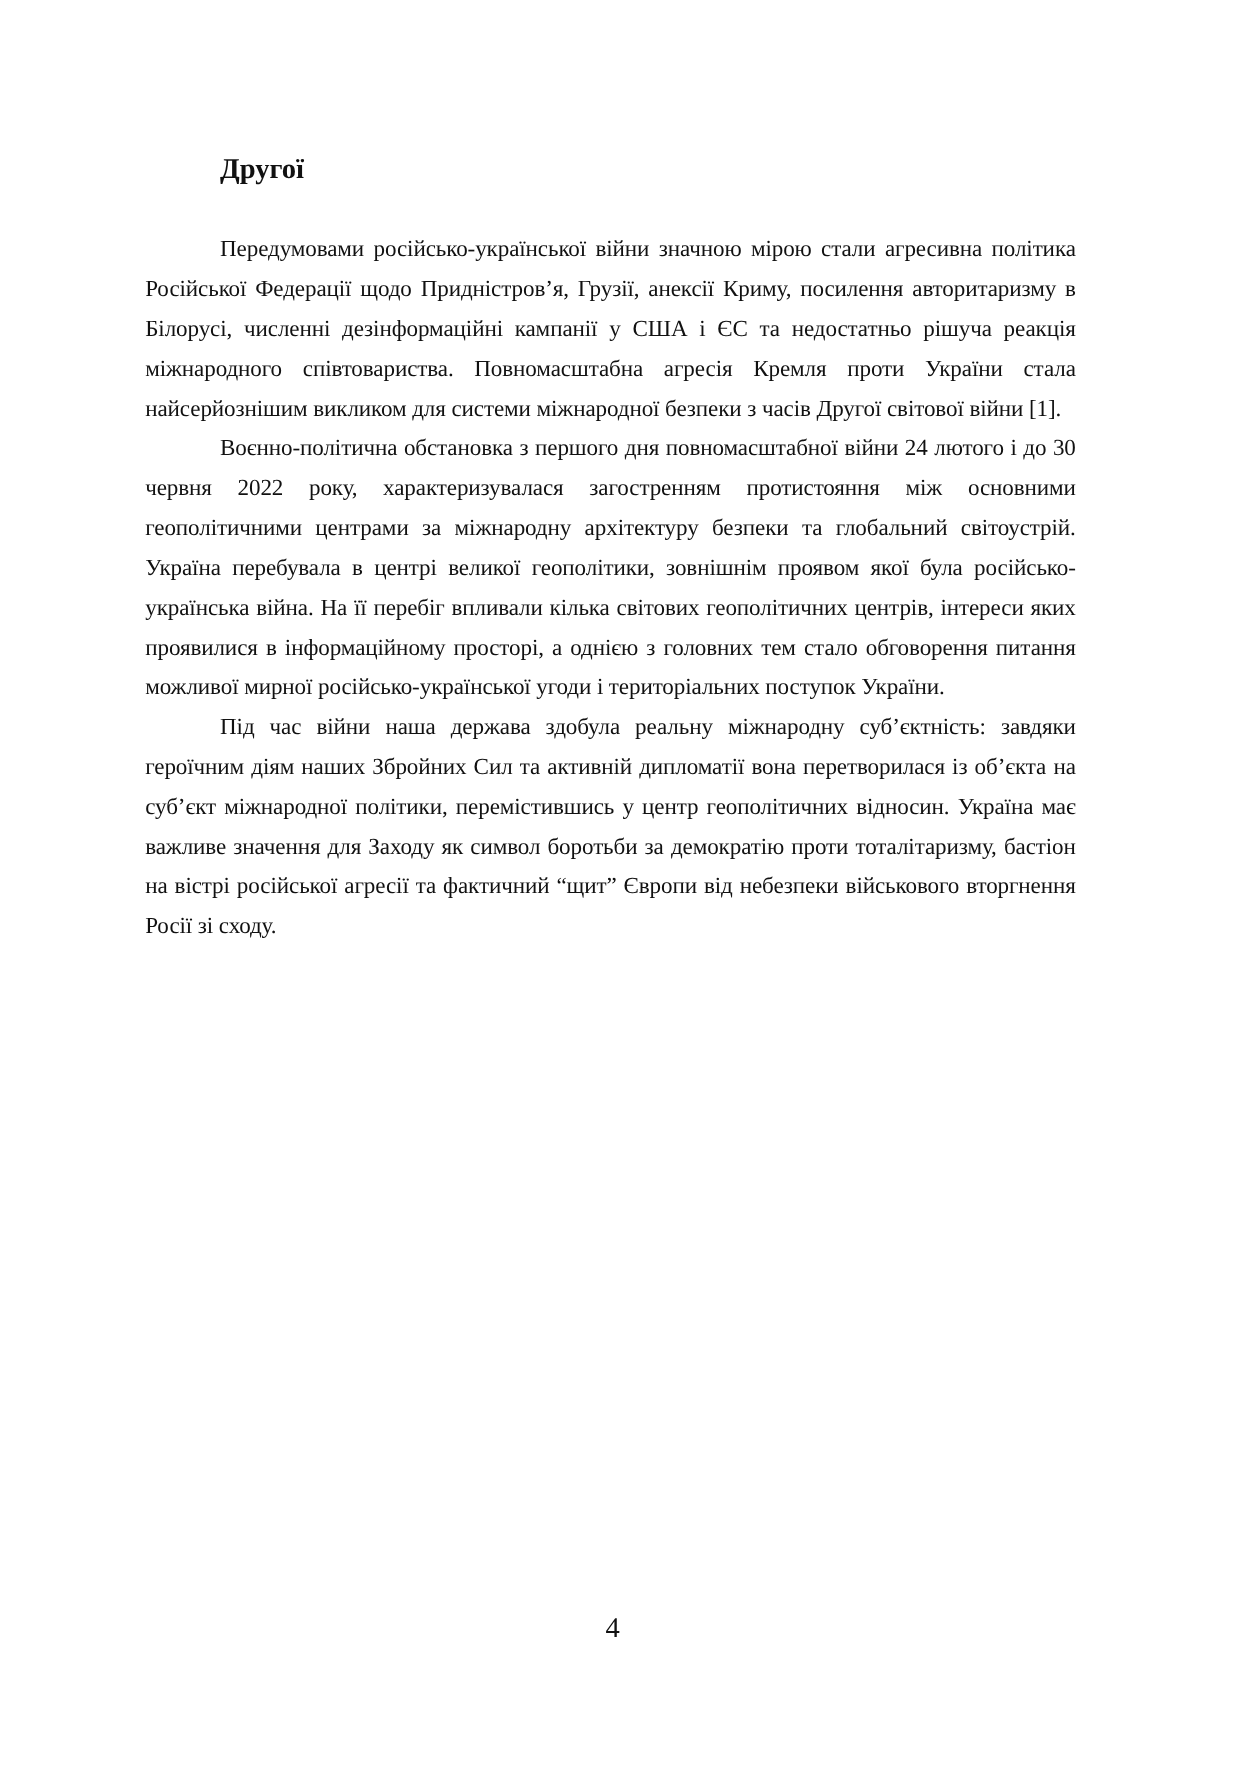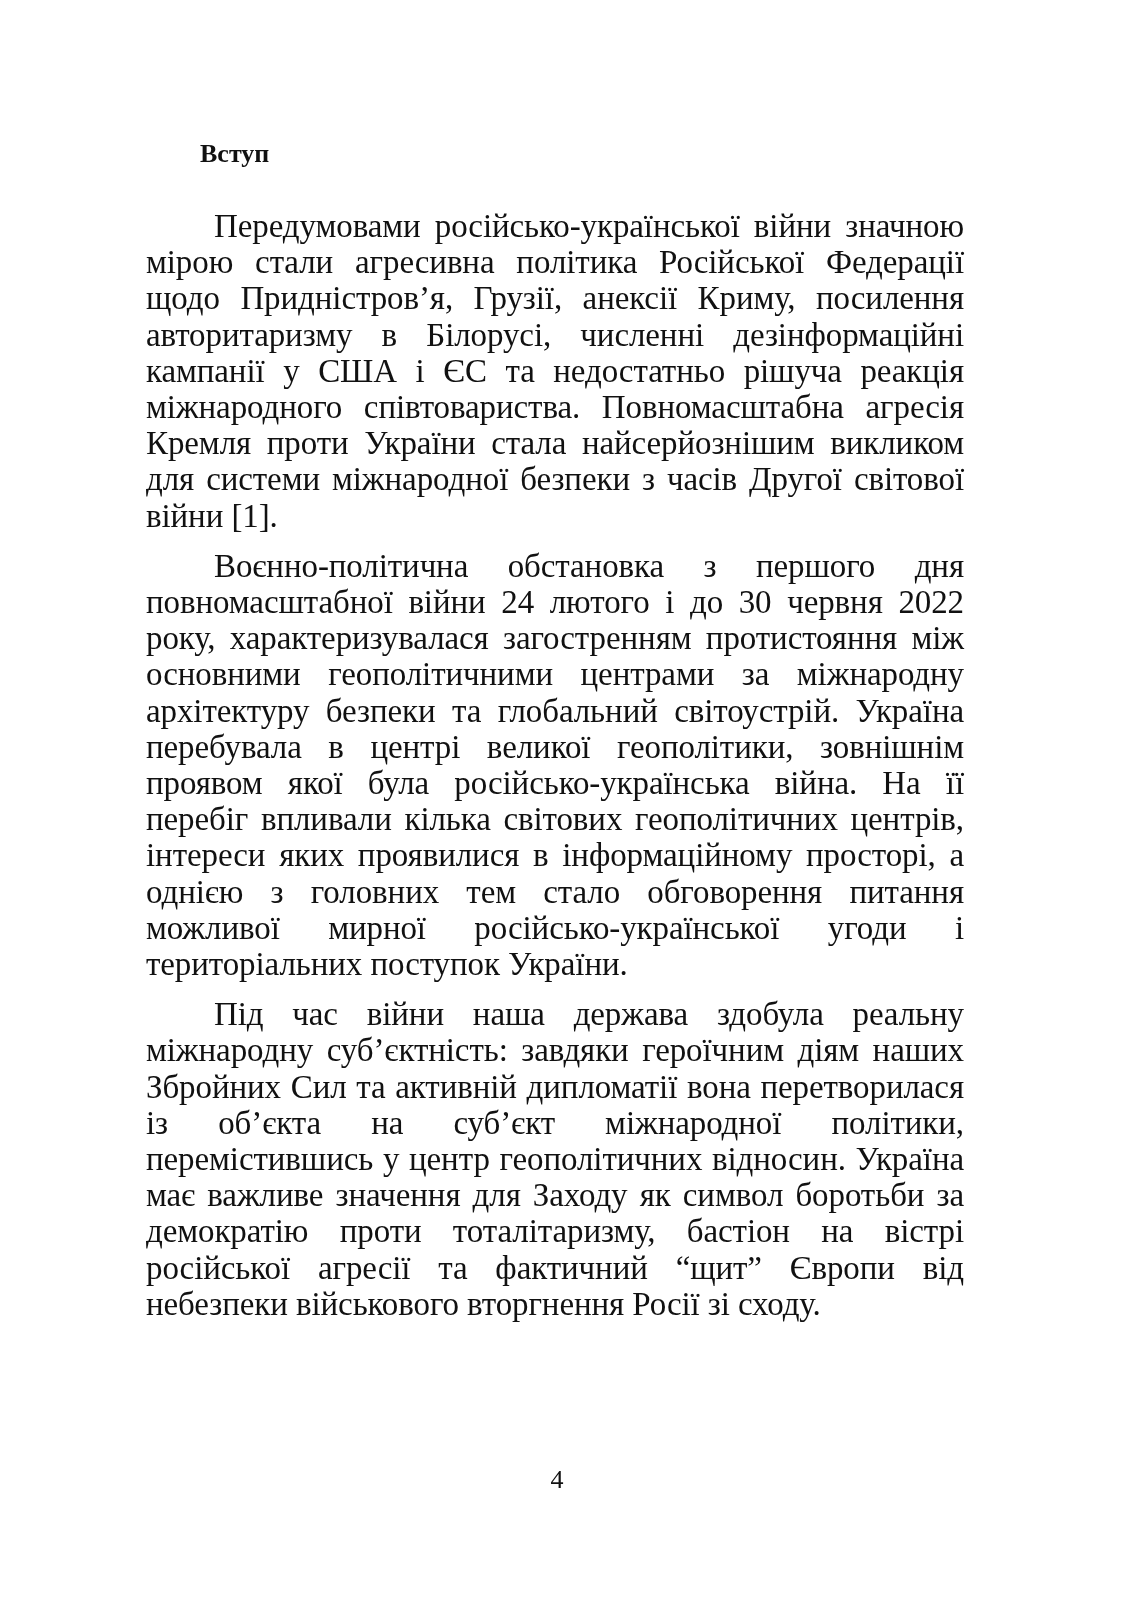--- a/index.html
+++ b/index.html
@@ -29,43 +29,43 @@
     width: 846px;
   }
   .heading {
     font-weight: bold;
     font-size: 26px;
     line-height: 36px;
     margin: 0 0 36px 0;
     padding-left: 68px;
   }
   .para {
-    font-size: 33px;
+    font-size: 21px;
     line-height: 36.2px;
     text-align: justify;
     text-indent: 68px;
-    margin: 14px;
+    margin: 0;
     letter-spacing: -0.1px;
     word-spacing: 0px;
     hyphens: none;
   }
   .page-number {
     position: absolute;
     left: 0;
     width: 1114px;
     top: 1462px;
     text-align: center;
     font-size: 26px;
     line-height: 36px;
   }
 </style>
 </head>
 <body>
 
 <div class="page">
   <div class="content">
-    <h1 class="heading">Вступ</h1>
+    <h1 class="heading">Другої</h1>
     <p class="para">Передумовами російсько-української війни значною мірою стали агресивна політика Російської Федерації щодо Придністров’я, Грузії, анексії Криму, посилення авторитаризму в Білорусі, численні дезінформаційні кампанії у США і ЄС та недостатньо рішуча реакція міжнародного співтовариства. Повномасштабна агресія Кремля проти України стала найсерйознішим викликом для системи міжнародної безпеки з часів Другої світової війни [1].</p>
     <p class="para">Воєнно-політична обстановка з першого дня повномасштабної війни 24 лютого і до 30 червня 2022 року, характеризувалася загостренням протистояння між основними геополітичними центрами за міжнародну архітектуру безпеки та глобальний світоустрій. Україна перебувала в центрі великої геополітики, зовнішнім проявом якої була російсько-українська війна. На її перебіг впливали кілька світових геополітичних центрів, інтереси яких проявилися в інформаційному просторі, а однією з головних тем стало обговорення питання можливої мирної російсько-української угоди і територіальних поступок України.</p>
     <p class="para">Під час війни наша держава здобула реальну міжнародну суб’єктність: завдяки героїчним діям наших Збройних Сил та активній дипломатії вона перетворилася із об’єкта на суб’єкт міжнародної політики, перемістившись у центр геополітичних відносин. Україна має важливе значення для Заходу як символ боротьби за демократію проти тоталітаризму, бастіон на вістрі російської агресії та фактичний “щит” Європи від небезпеки військового вторгнення Росії зі сходу.</p>
   </div>
   <div class="page-number">4</div>
 </div>
 
 </body></html>

